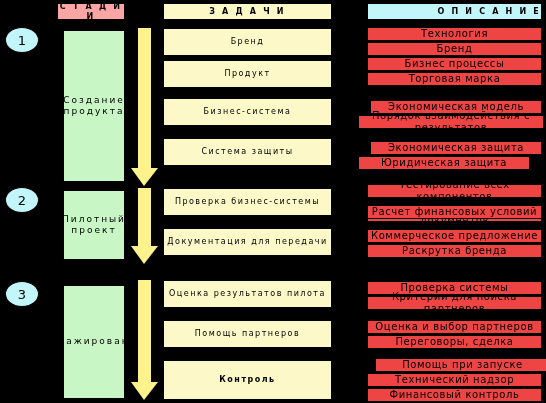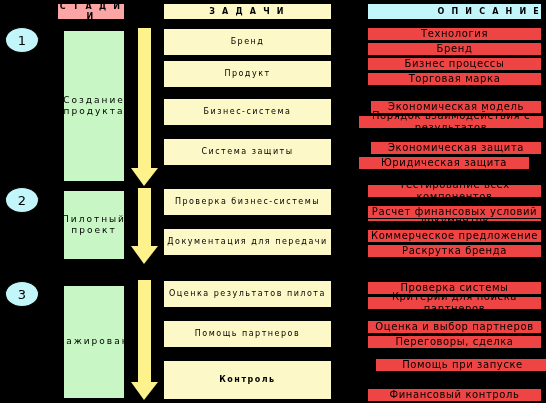--- a/index.html
+++ b/index.html
@@ -236,17 +236,20 @@
   </div>
   <div class="box desc-box" style="left:367px; top:320px; width:175px; height:14px;">
     <span>Оценка и выбор партнеров</span>
   </div>
   <div class="box desc-box" style="left:367px; top:335px; width:175px; height:14px;">
     <span>Переговоры, сделка</span>
   </div>
   <div class="box desc-box" style="left:375px; top:358px; width:175px; height:14px;">
     <span>Помощь при запуске</span>
   </div>
+  <div class="box desc-box" style="left:367px; top:373px; width:175px; height:14px;">
+    <span>Технический надзор</span>
+  </div>
   <div class="box desc-box" style="left:367px; top:388px; width:175px; height:14px;">
     <span>Финансовый контроль</span>
   </div>
 
 </div>
 
 </body></html>

